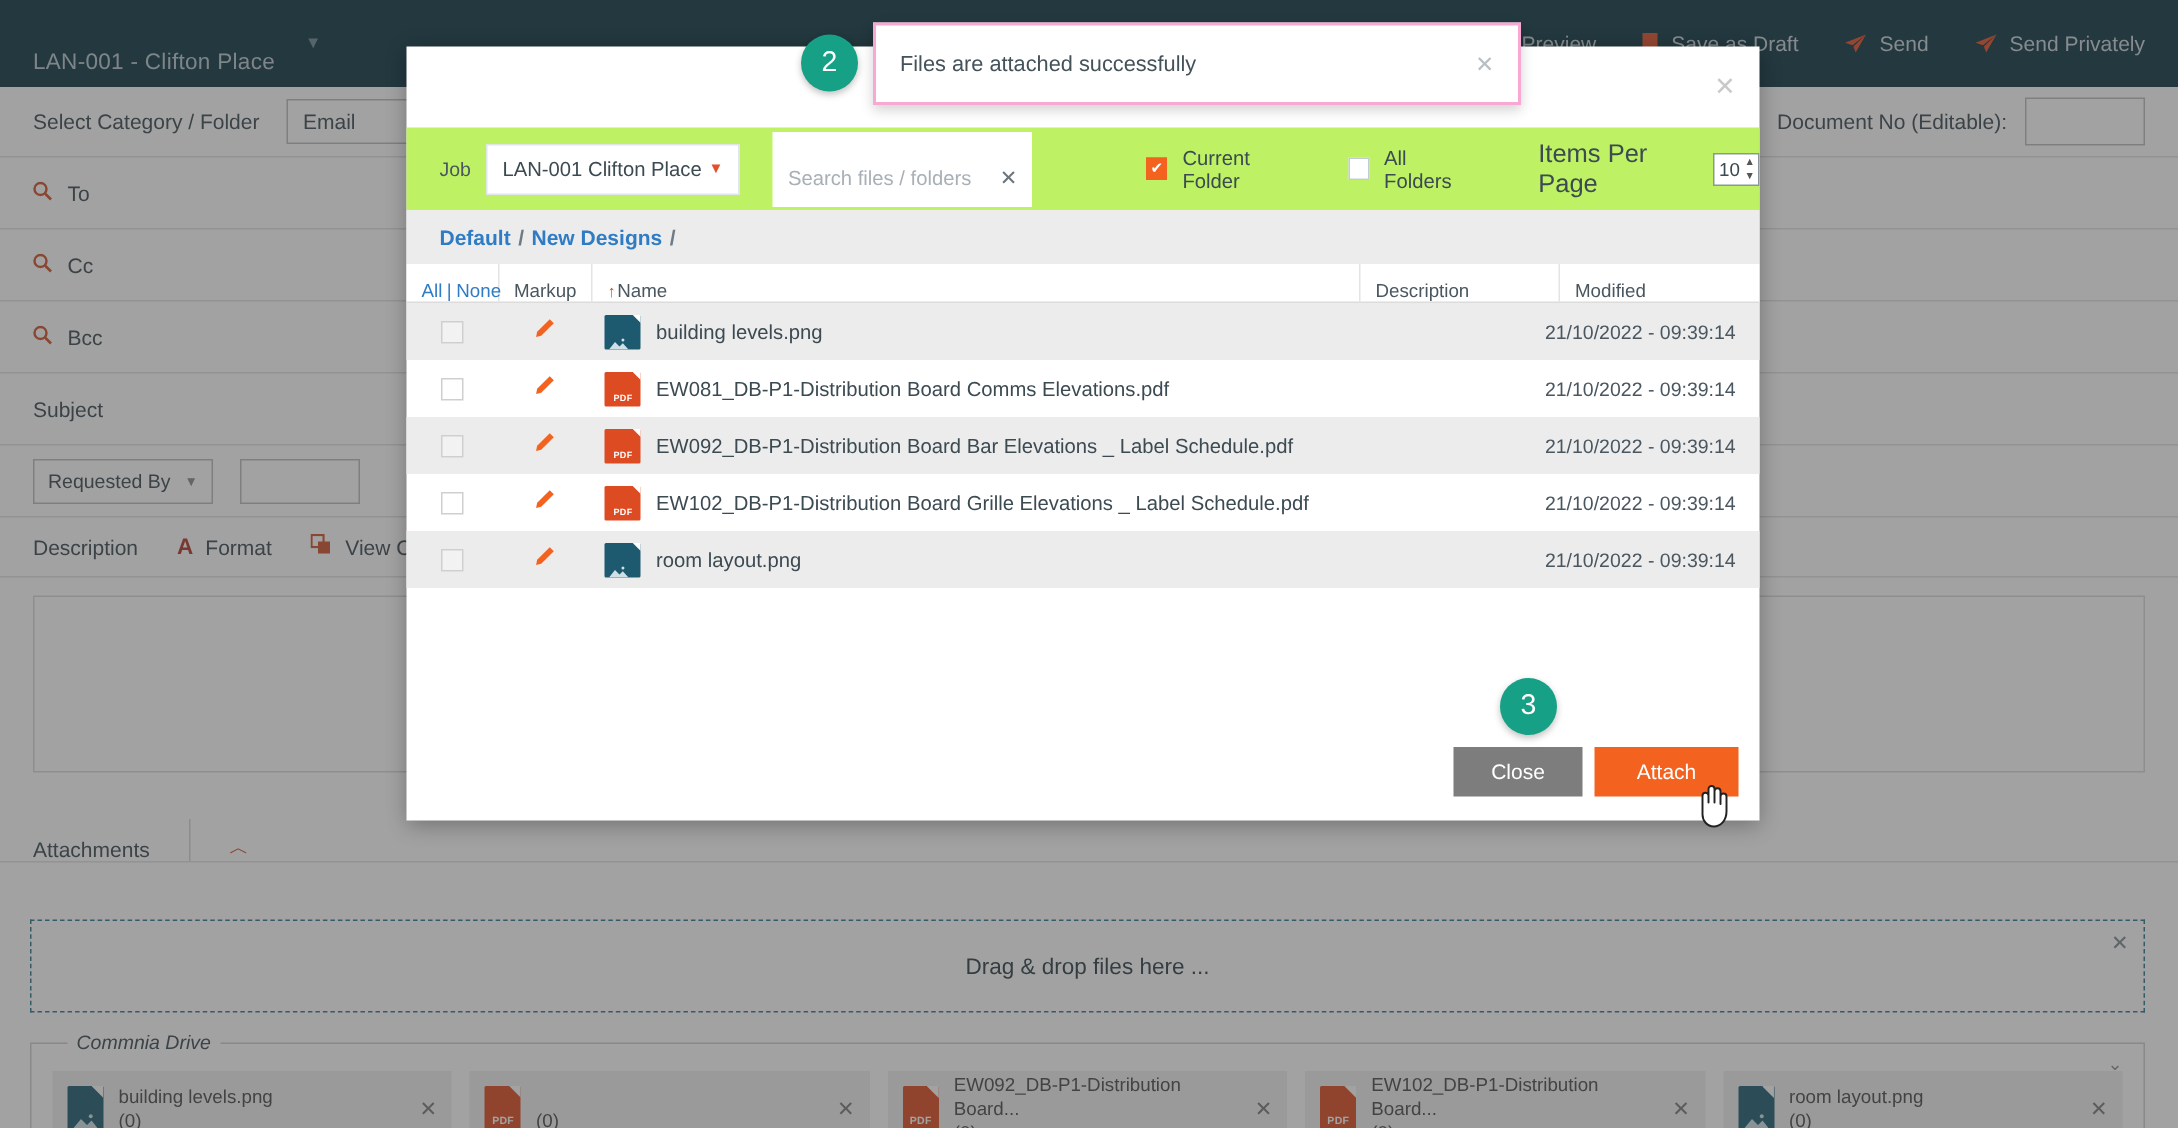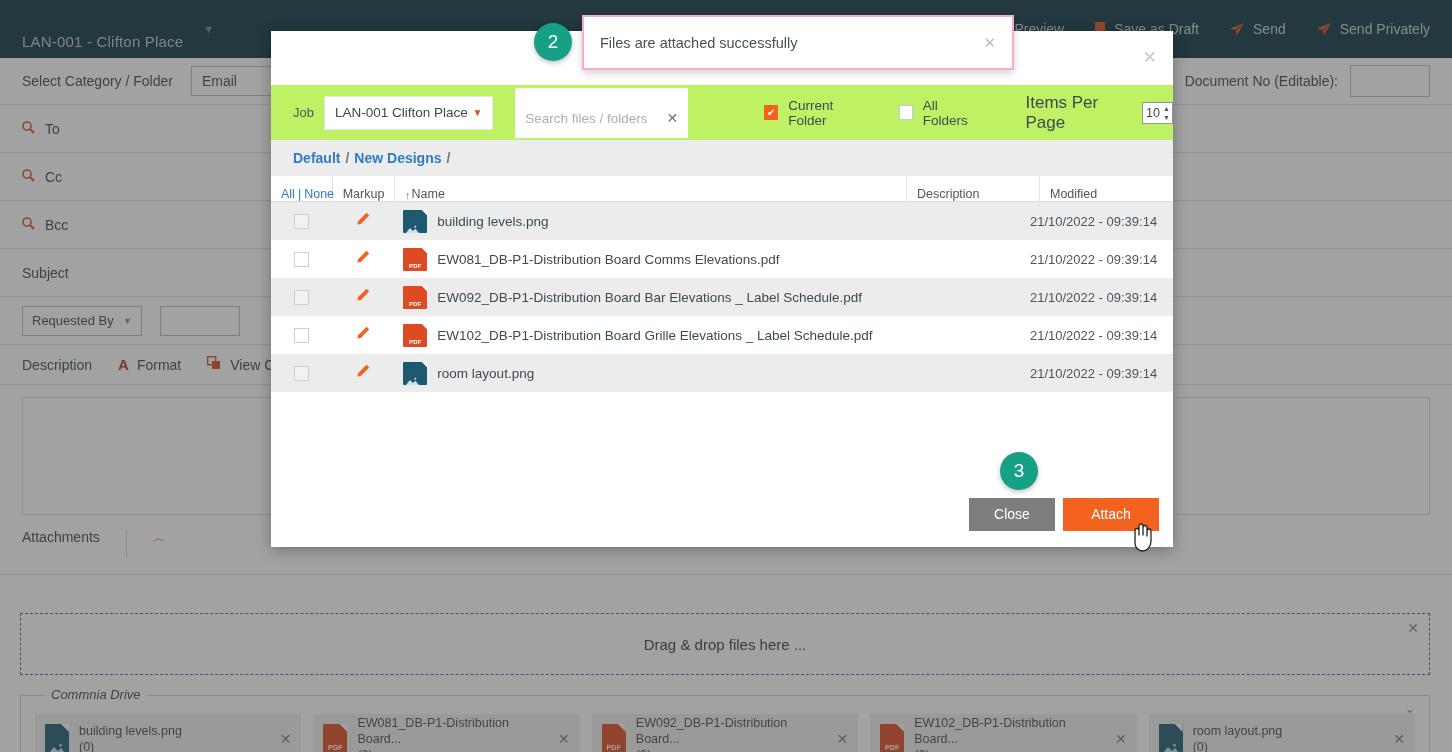--- a/index.html
+++ b/index.html
@@ -63,21 +63,21 @@
   .desc-row {
     height: 40px; display: flex; align-items: center; gap: 26px;
     padding: 0 22px; border-bottom: 1px solid #e2e2e2;
   }
   .desc-tool { display: flex; align-items: center; gap: 8px; font-size: 14px; color: #3c4a52; }
   .desc-body {
     margin: 12px 22px 0 22px; height: 118px; border: 1px solid #d9d9d9; background: #fff;
   }
 
   .att-row {
-    margin-top: 14px; height: 46px; display: flex; align-items: flex-start;
+    margin-top: 14px; height: 46px; display: flex; align-items: flex-end;
     padding: 0 22px; gap: 0; border-bottom: 1px solid #e2e2e2;
   }
   .att-title { font-size: 14px; color: #3c4a52; }
   .att-sep { width: 1px; height: 28px; background: #d5d5d5; margin: 0 26px; }
   .chev-up { color: #d0502a; font-size: 13px; }
 
   .dropzone {
     position: absolute; left: 20px; top: 555px; width: 1410px; height: 62px;
     border: 1px dashed #2f7790; display: flex; align-items: center; justify-content: center;
     font-size: 15px; color: #2d3e46;
@@ -389,21 +389,21 @@
             <span class="chip-x">✕</span>
           </div>
 
           <div class="chip">
             <span class="fileicon fi-pdf">
               <span class="body"></span>
                 <span class="fold"></span>
               <span class="fi-text">PDF</span>
             </span>
             <span class="chip-name">
-              <span>EW081_DB-P1-Distribution Board...</span><br><span>(0)</span>
+              <br><span>(0)</span>
             </span>
             <span class="chip-x">✕</span>
           </div>
 
           <div class="chip">
             <span class="fileicon fi-pdf">
               <span class="body"></span>
                 <span class="fold"></span>
               <span class="fi-text">PDF</span>
             </span>

